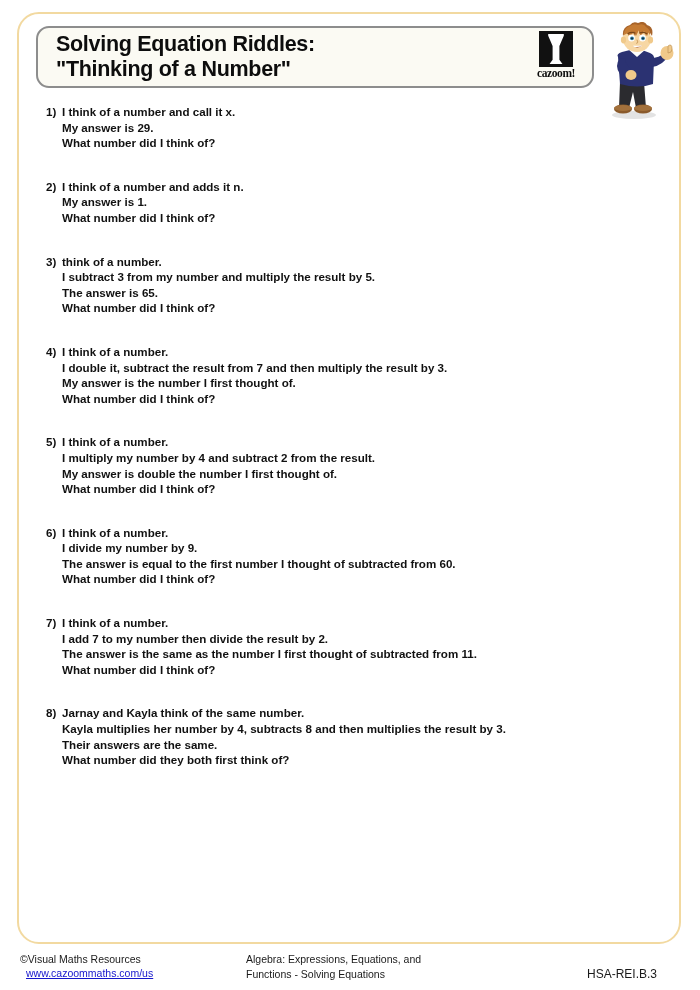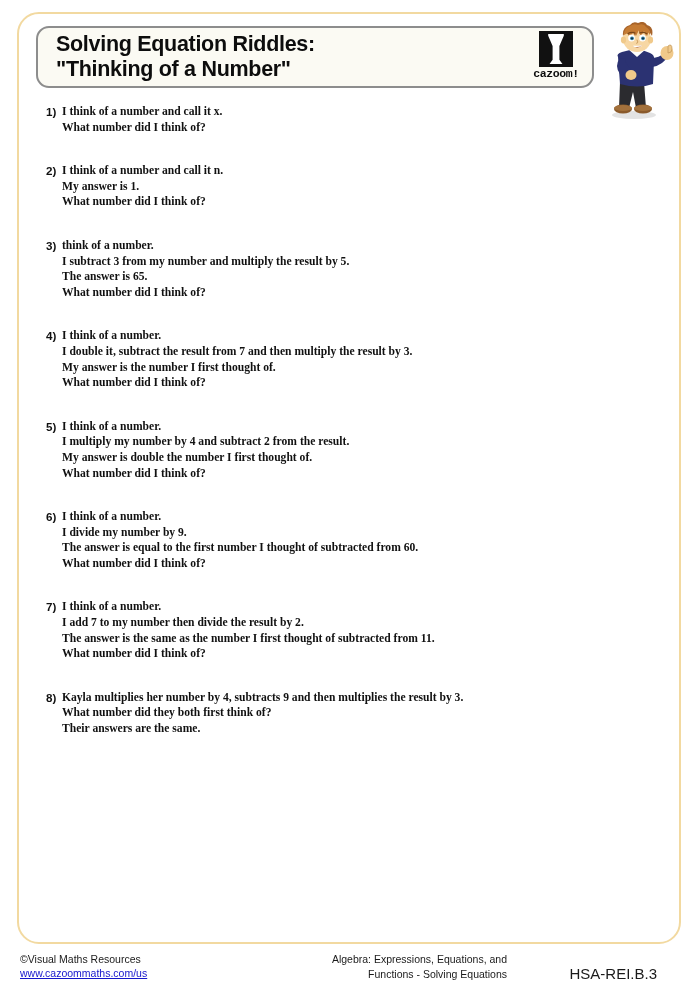--- a/index.html
+++ b/index.html
@@ -86,21 +86,21 @@
     height: 30px;
     background: #ffffff;
     clip-path: polygon(4% 0%, 96% 0%, 96% 6%, 70% 40%, 70% 86%, 88% 100%, 12% 100%, 30% 86%, 30% 40%, 4% 6%);
   }
   .logo-word {
     position: absolute;
     left: 0;
     top: 36px;
     width: 52px;
     text-align: center;
-    font-family: Liberation Mono, monospace;
+    font-family: Liberation Serif, serif;
     font-weight: bold;
     font-size: 11.5px;
     letter-spacing: -0.4px;
     color: #0d0d0d;
   }
 
   
   .mascot {
     position: absolute;
     left: 598px;
@@ -124,21 +124,20 @@
     width: 26px;
     flex: 0 0 26px;
     font-size: 11.6px;
     font-weight: bold;
     line-height: 15.6px;
     padding-left: 10px;
     color: #111111;
   }
   .q-lines {
     flex: 1 1 auto;
-    font-family: Liberation Serif, serif;
   }
   .q-line {
     font-size: 11.6px;
     font-weight: bold;
     line-height: 15.6px;
     color: #111111;
     white-space: nowrap;
   }
 
   
@@ -153,37 +152,38 @@
     position: absolute;
     left: 20px;
     top: 0;
     font-size: 10.5px;
     line-height: 14px;
     color: #1a1a1a;
   }
   .footer-link {
     color: #1515cc;
     display: block;
+    margin-left: 6px;
   }
   .footer-center {
     position: absolute;
-    left: 237px;
+    left: 246px;
     top: 0;
     width: 270px;
-    text-align: right;
+    text-align: left;
     font-size: 10.5px;
     line-height: 15px;
     color: #1a1a1a;
     white-space: pre-line;
   }
   .footer-right {
     position: absolute;
     right: 18px;
     top: 15px;
-    font-size: 15px;
+    font-size: 12px;
     line-height: 14px;
     color: #1a1a1a;
   }
 </style>
 </head>
 <body>
 
 <div class="page-frame"></div>
 
 <div class="header">
@@ -250,27 +250,28 @@
     <path d="M35 24 q4.5 3.2 9 -0.6 q-4.5 1.4 -9 0.6 z" fill="#8e3a2e"></path>
     <path d="M35.4 24.1 q4.2 0.8 8.2 -0.4" stroke="#ffffff" stroke-width="1.1" fill="none"></path>
   </svg>
 </div>
 
 <div class="questions">
     <div class="question">
       <div class="q-num">1)</div>
       <div class="q-lines">
         <div class="q-line">I think of a number and call it x.</div>
+        <div class="q-line">My answer is 29.</div>
         <div class="q-line">What number did I think of?</div>
       </div>
     </div>
     <div class="question">
       <div class="q-num">2)</div>
       <div class="q-lines">
-        <div class="q-line">I think of a number and call it n.</div>
+        <div class="q-line">I think of a number and adds it n.</div>
         <div class="q-line">My answer is 1.</div>
         <div class="q-line">What number did I think of?</div>
       </div>
     </div>
     <div class="question">
       <div class="q-num">3)</div>
       <div class="q-lines">
         <div class="q-line">think of a number.</div>
         <div class="q-line">I subtract 3 from my number and multiply the result by 5.</div>
         <div class="q-line">The answer is 65.</div>
@@ -309,23 +310,24 @@
       <div class="q-lines">
         <div class="q-line">I think of a number.</div>
         <div class="q-line">I add 7 to my number then divide the result by 2.</div>
         <div class="q-line">The answer is the same as the number I first thought of subtracted from 11.</div>
         <div class="q-line">What number did I think of?</div>
       </div>
     </div>
     <div class="question">
       <div class="q-num">8)</div>
       <div class="q-lines">
-        <div class="q-line">Kayla multiplies her number by 4, subtracts 9 and then multiplies the result by 3.</div>
+        <div class="q-line">Jarnay and Kayla think of the same number.</div>
+        <div class="q-line">Kayla multiplies her number by 4, subtracts 8 and then multiplies the result by 3.</div>
+        <div class="q-line">Their answers are the same.</div>
         <div class="q-line">What number did they both first think of?</div>
-        <div class="q-line">Their answers are the same.</div>
       </div>
     </div>
   </div>
 
 <div class="footer">
   <div class="footer-left">
     <span>©Visual Maths Resources</span>
     <a class="footer-link" href="#">www.cazoommaths.com/us</a>
   </div>
   <div class="footer-center">Algebra: Expressions, Equations, and

